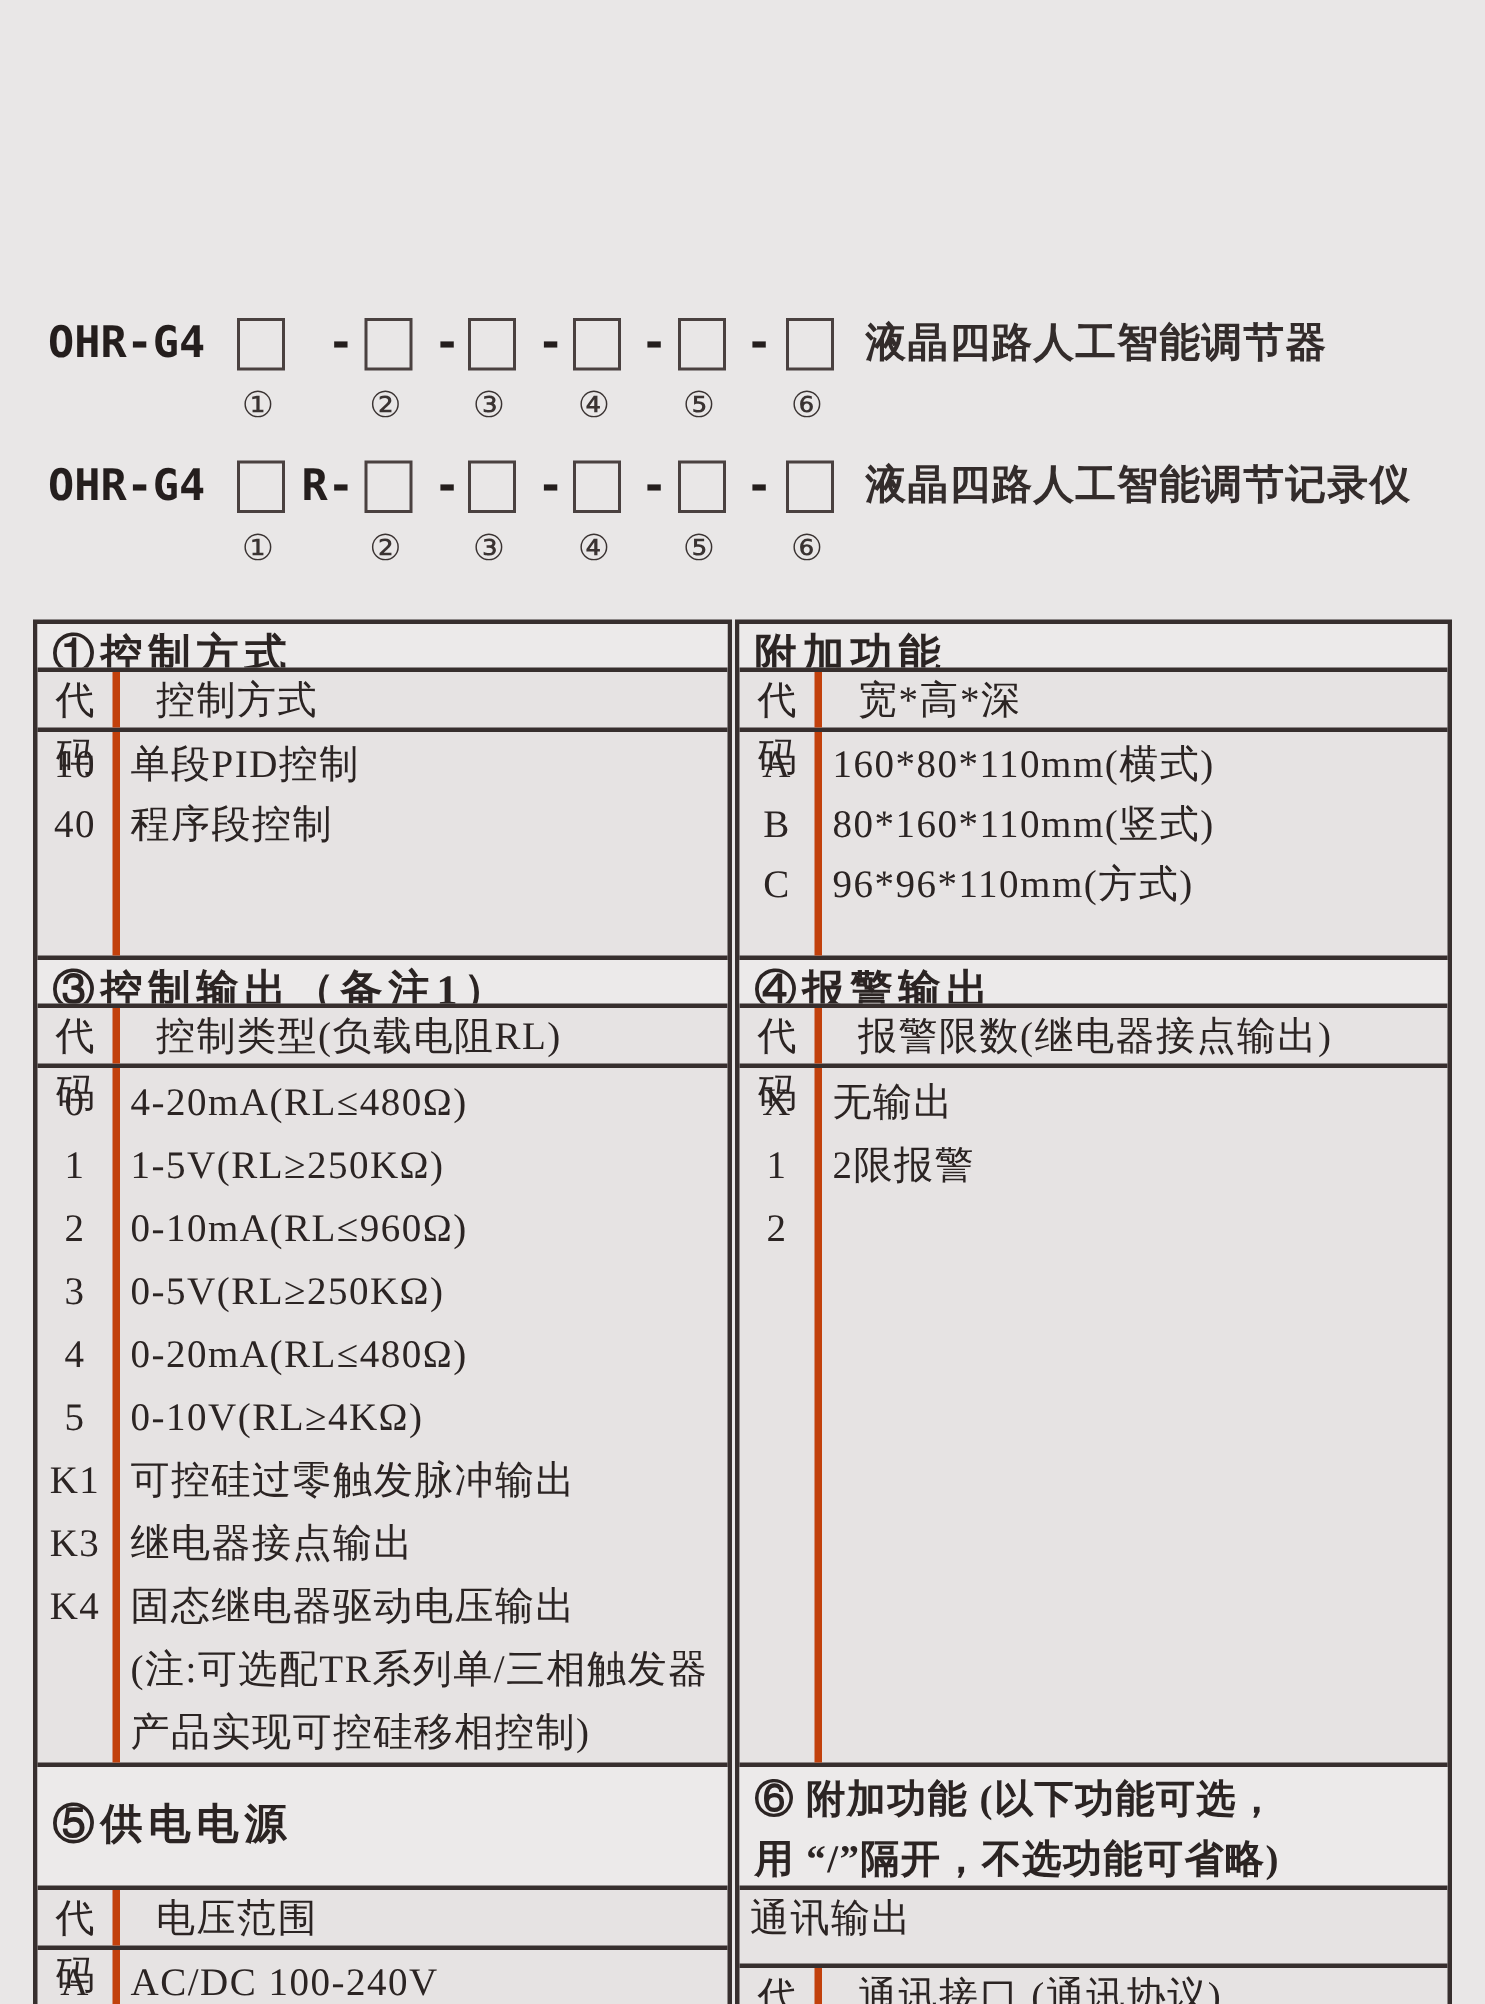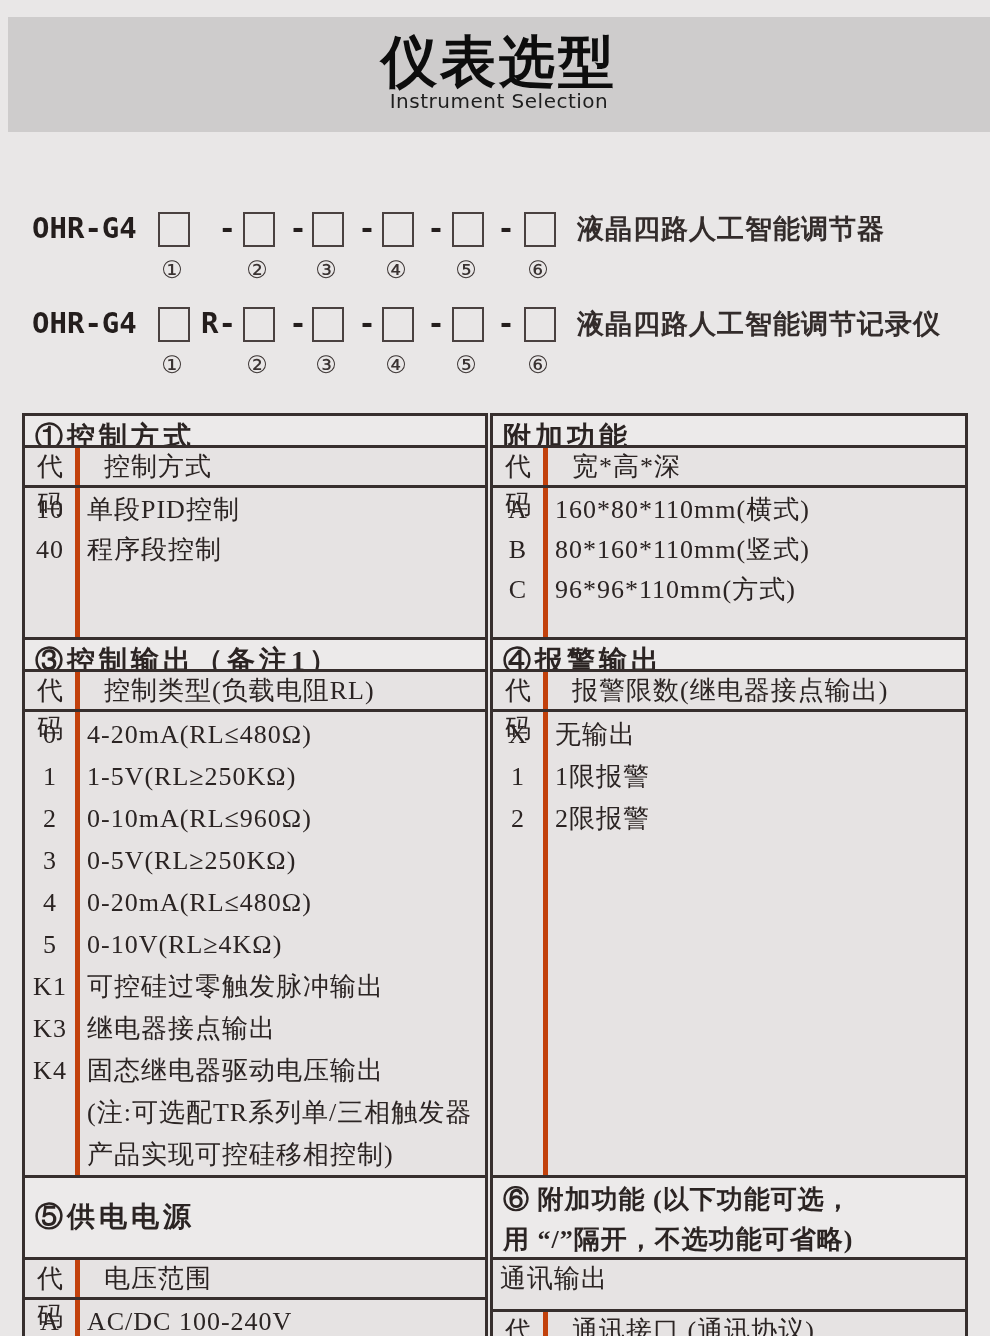--- a/index.html
+++ b/index.html
@@ -108,24 +108,20 @@
   .merge-row{
     height:52px;font-size:26px;line-height:38px;padding-left:7px;
     letter-spacing:1px;border-bottom:3px solid #372f2e;box-sizing:border-box;
   }
 </style>
 </head>
 <body>
 
 <div class="page">
 
-  <div class="band">
-    <h1 class="title">仪表选型</h1>
-    <div class="subtitle">Instrument Selection</div>
-  </div>
 
   <div class="model">
 
     <div class="mrow mrow1">
       <span class="prefix">OHR-G4</span>
       <span class="mbox b1"></span>
       <span class="slot">-</span>
       <span class="mbox b2"></span>
       <span class="mdash d2">-</span>
       <span class="mbox b3"></span>
@@ -262,21 +258,20 @@
       <div class="desc-col">报警限数(继电器接点输出)</div>
     </div>
     <div class="trow data-row h466 lh42">
       <div class="code-col">
         <div class="ln">X</div>
         <div class="ln">1</div>
         <div class="ln">2</div>
       </div>
       <div class="desc-col">
         <div class="ln">无输出</div>
-        <div class="ln">1限报警</div>
         <div class="ln">2限报警</div>
       </div>
     </div>
 
     <div class="sec-row tall2">
       <span class="hline">⑥ 附加功能 (以下功能可选，</span>
       <span class="hline">用 “/”隔开，不选功能可省略)</span>
     </div>
     <div class="merge-row">通讯输出</div>
     <div class="trow sub-row h70 last">

